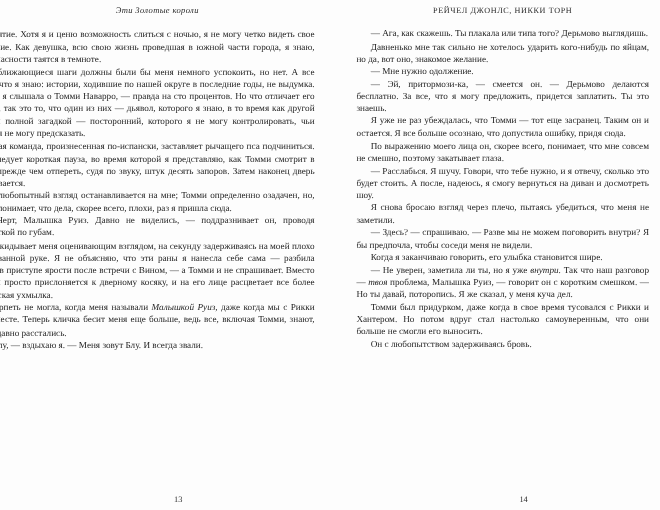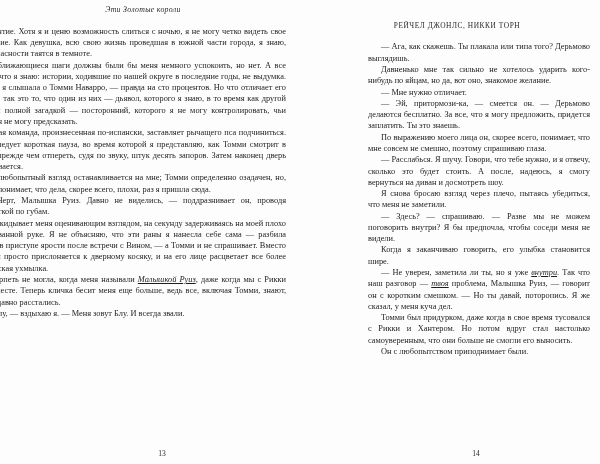--- a/index.html
+++ b/index.html
@@ -34,21 +34,21 @@
     box-sizing: border-box;
     height: 464px;
     background: #fdfdfd;
   }
   .page-left {
     width: 300px;
     padding: 0 14px 0 0;
   }
   .page-right {
     width: 300px;
-    padding: 16px 10px 0 24px;
+    padding: 0 10px 0 24px;
   }
   .running-head {
     text-align: center;
     font-size: 7.4px;
     line-height: 1;
     padding-top: 6px;
     letter-spacing: 0.25px;
     color: #2a2a2a;
     white-space: nowrap;
   }
@@ -62,35 +62,33 @@
     letter-spacing: 0.55px;
   }
   .body-text {
     margin-top: 12px;
     font-size: 8.35px;
     line-height: 11.28px;
     text-align: justify;
     text-justify: inter-word;
     hyphens: manual;
     color: #1d1d1d;
-    margin-left: 44px;
   }
   .page-left .body-text {
     margin-left: -30px;
   }
   .body-text p {
     margin: 0;
     text-indent: 13px;
   }
   .body-text p.cont {
     text-indent: 0;
   }
   .body-text i {
     font-style: italic;
-    text-decoration: underline;
   }
   .folio {
     position: absolute;
     bottom: 6px;
     width: 100%;
     left: 12px;
     text-align: center;
     font-size: 7.6px;
     color: #2a2a2a;
   }
@@ -120,28 +118,29 @@
   </div>
 
   <div class="gutter-line"></div>
 
   <div class="page page-right">
     <div class="running-head caps">РЕЙЧЕЛ ДЖОНЛС, НИККИ ТОРН</div>
 
     <div class="body-text">
       <p>— Ага, как скажешь. Ты плакала или типа того? Дерьмово выглядишь.</p>
       <p>Давненько мне так сильно не хотелось ударить кого-нибудь по яйцам, но да, вот оно, знакомое желание.</p>
-      <p>— Мне нужно отличает.</p>
+      <p>— Мне нужно одолжение.</p>
       <p>— Эй, притормози-ка, — смеется он. — Дерьмово делаются бесплатно. За все, что я могу предложить, придется заплатить. Ты это знаешь.</p>
-      <p>По выражению моего лица он, скорее всего, понимает, что мне совсем не смешно, поэтому спрашиваю глаза.</p>
+      <p>Я уже не раз убеждалась, что Томми — тот еще засранец. Таким он и остается. Я все больше осознаю, что допустила ошибку, придя сюда.</p>
+      <p>По выражению моего лица он, скорее всего, понимает, что мне совсем не смешно, поэтому закатывает глаза.</p>
       <p>— Расслабься. Я шучу. Говори, что тебе нужно, и я отвечу, сколько это будет стоить. А после, надеюсь, я смогу вернуться на диван и досмотреть шоу.</p>
       <p>Я снова бросаю взгляд через плечо, пытаясь убедиться, что меня не заметили.</p>
       <p>— Здесь? — спрашиваю. — Разве мы не можем поговорить внутри? Я бы предпочла, чтобы соседи меня не видели.</p>
       <p>Когда я заканчиваю говорить, его улыбка становится шире.</p>
       <p>— Не уверен, заметила ли ты, но я уже <i>внутри</i>. Так что наш разговор — <i>твоя</i> проблема, Малышка Руиз, — говорит он с коротким смешком. — Но ты давай, поторопись. Я же сказал, у меня куча дел.</p>
       <p>Томми был придурком, даже когда в свое время тусовался с Рикки и Хантером. Но потом вдруг стал настолько самоуверенным, что они больше не смогли его выносить.</p>
-      <p>Он с любопытством приподнимает были.</p>
+      <p>Он с любопытством задерживаясь бровь.</p>
     </div>
 
     <div class="folio">14</div>
   </div>
 
 </div>
 
 </body></html>

